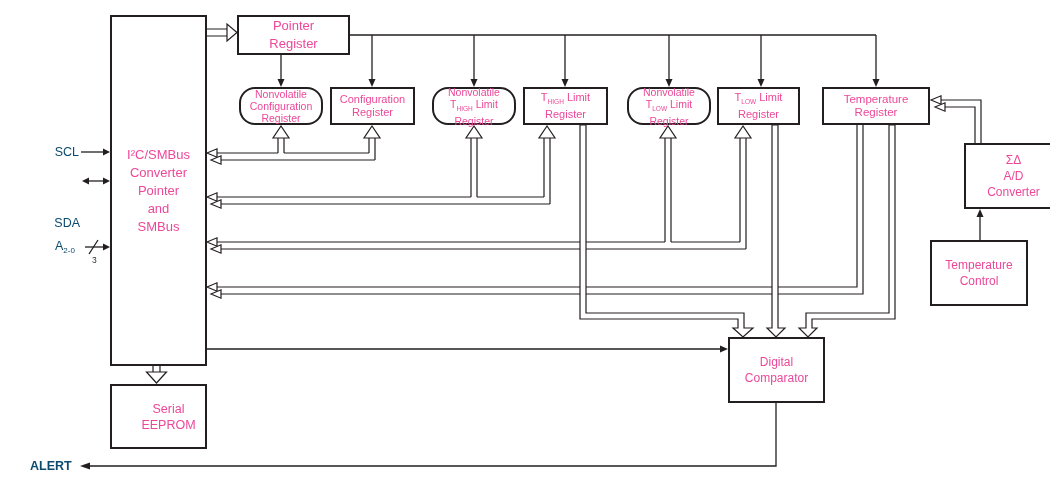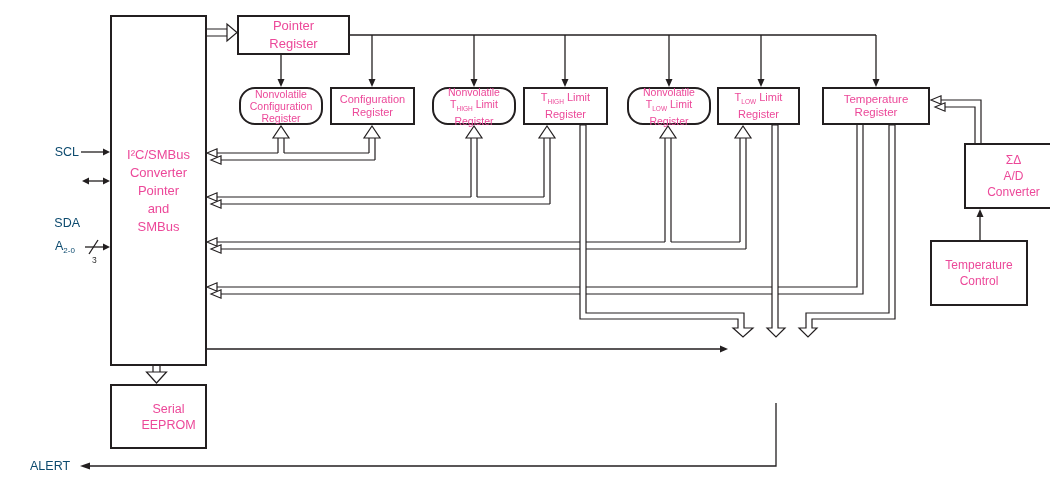--- a/index.html
+++ b/index.html
@@ -198,25 +198,29 @@
     <span class="ln">ΣΔ</span>
     <span class="ln">A/D</span>
     <span class="ln">Converter</span>
   </div>
 
   <div class="blk f-med" style="left:930px;top:240px;width:98px;height:66px;">
     <span class="ln">Temperature</span>
     <span class="ln">Control</span>
   </div>
 
+  <div class="blk f-med" style="left:728px;top:337px;width:97px;height:66px;">
+    <span class="ln">Digital</span>
+    <span class="ln">Comparator</span>
+  </div>
 
   <div class="blk f-med" style="left:110px;top:384px;width:97px;height:65px;font-size:12.5px;padding-left:20px;">
     <span class="ln">Serial</span>
     <span class="ln">EEPROM</span>
   </div>
 
   <div class="pinlbl" style="left:40px;top:145px;width:39px;text-align:right;">SCL</div>
   <div class="pinlbl" style="left:40px;top:174px;width:40px;text-align:right;margin-top:42px;">SDA</div>
   <div class="pinlbl" style="left:55px;top:239px;text-align:center;"><span>A</span><sub>2-0</sub></div>
   <div class="buswidth" style="left:92px;top:255px;">3</div>
-  <div class="pinlbl" style="left:30px;top:459px;width:47px;text-align:left;">ALERT</div>
+  <div class="pinlbl" style="left:30px;top:459px;width:47px;text-align:left;font-weight:bold;">ALERT</div>
 
 </div>
 
 </body></html>

